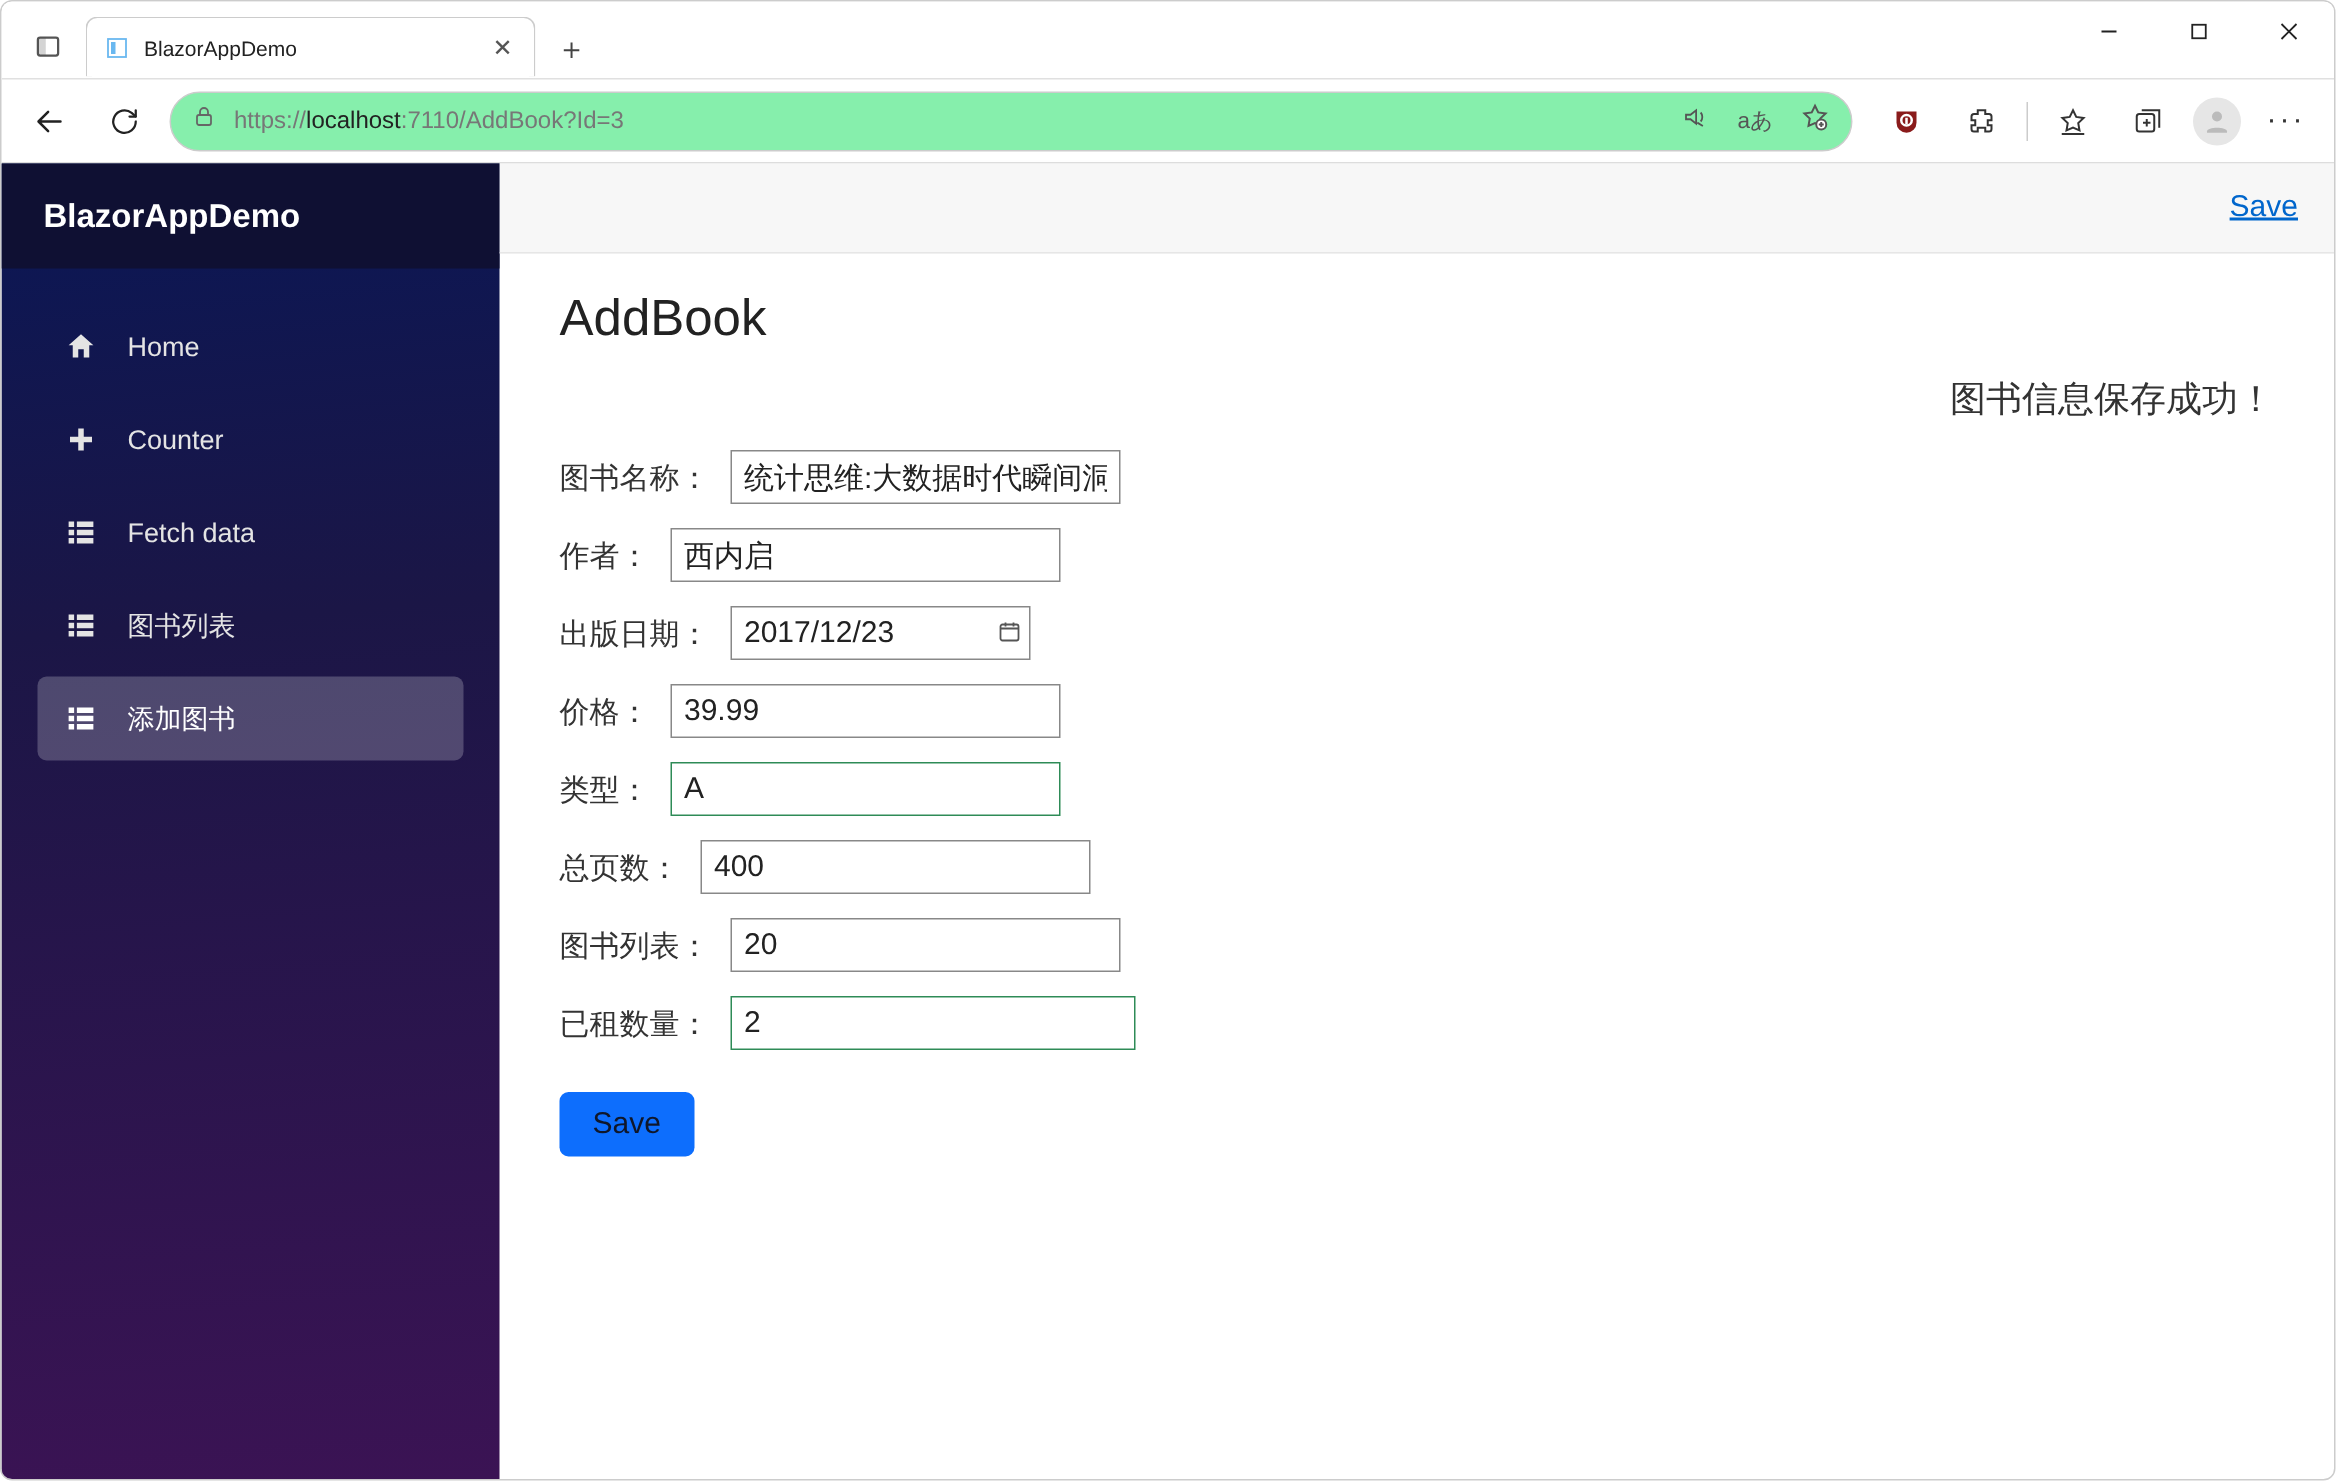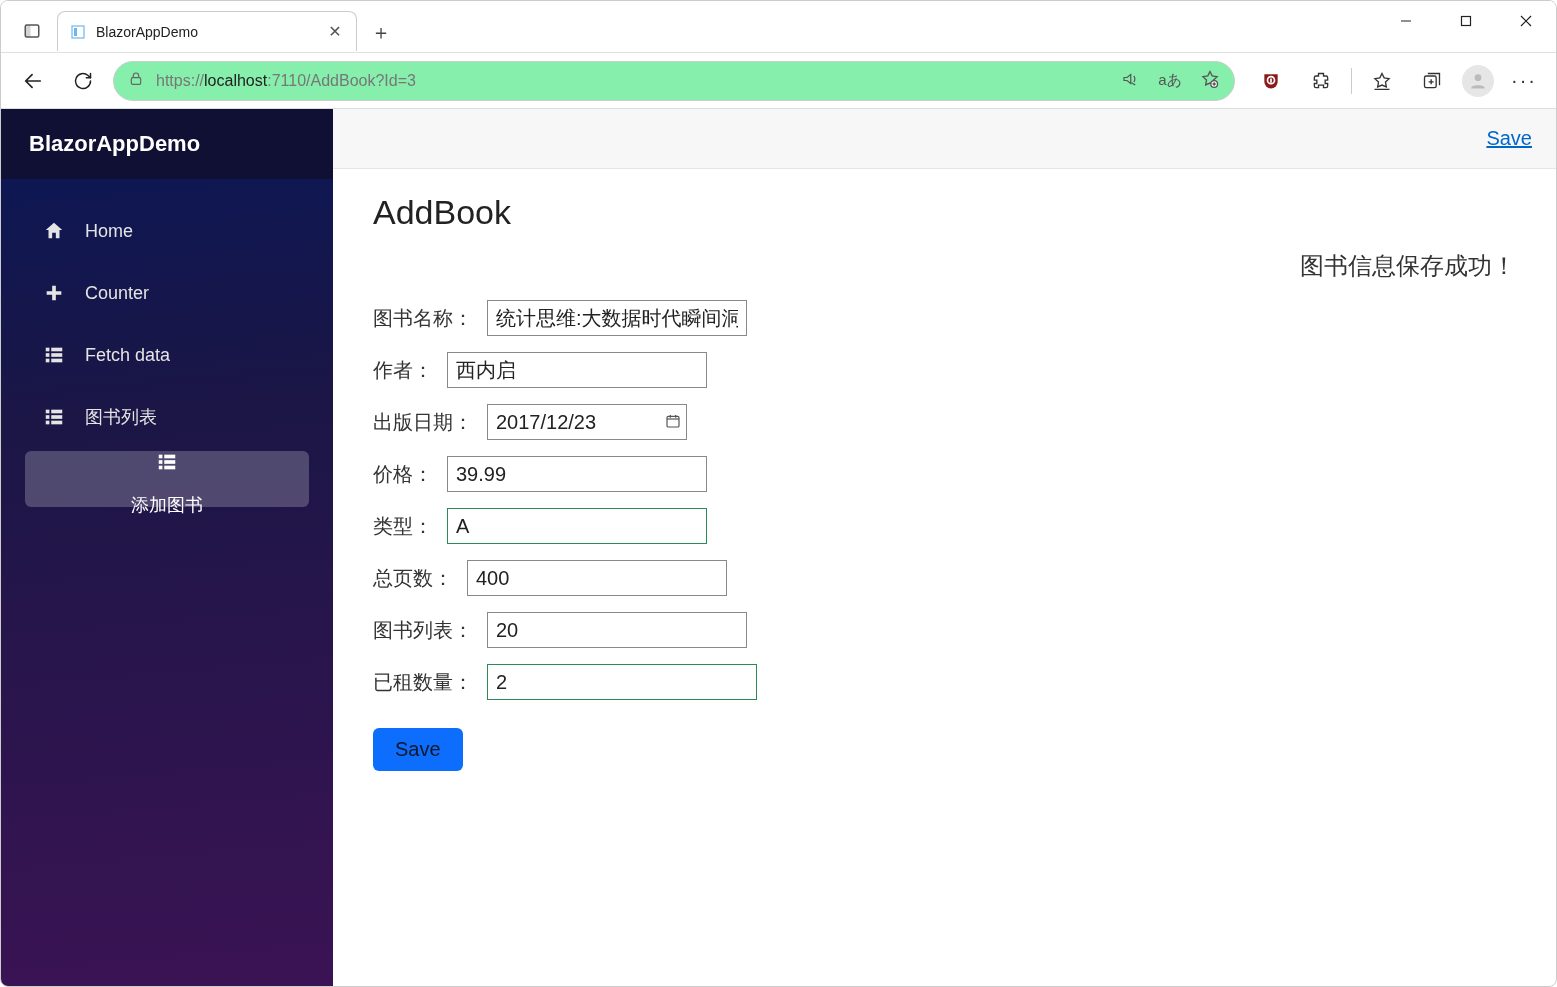--- a/index.html
+++ b/index.html
@@ -110,21 +110,21 @@
 .nav { padding: 24px; display:flex; flex-direction:column; gap:6px; }
 .nav-item {
   height: 56px;
   display:flex; align-items:center; gap:20px;
   padding: 0 18px;
   border-radius: 6px;
   font-size: 18px;
   color: #e4e4e4;
   cursor:pointer;
 }
-.nav-item.active { background: rgba(255,255,255,0.22); color:#fff;flex-direction:column; }
+.nav-item.active { background: rgba(255,255,255,0.22); color:#fff; }
 .nav-icon { width:22px; height:22px; display:flex;align-items:center;justify-content:center; }
 .nav-icon svg { width:22px; height:22px; fill: currentColor; }
 
 .content-wrap { flex:1; display:flex; flex-direction:column; overflow:auto; }
 .topstrip {
   height: 60px;
   background:#f7f7f7;
   border-bottom:1px solid #e6e6e6;
   display:flex; justify-content:flex-end; align-items:center;
   padding: 0 24px;

